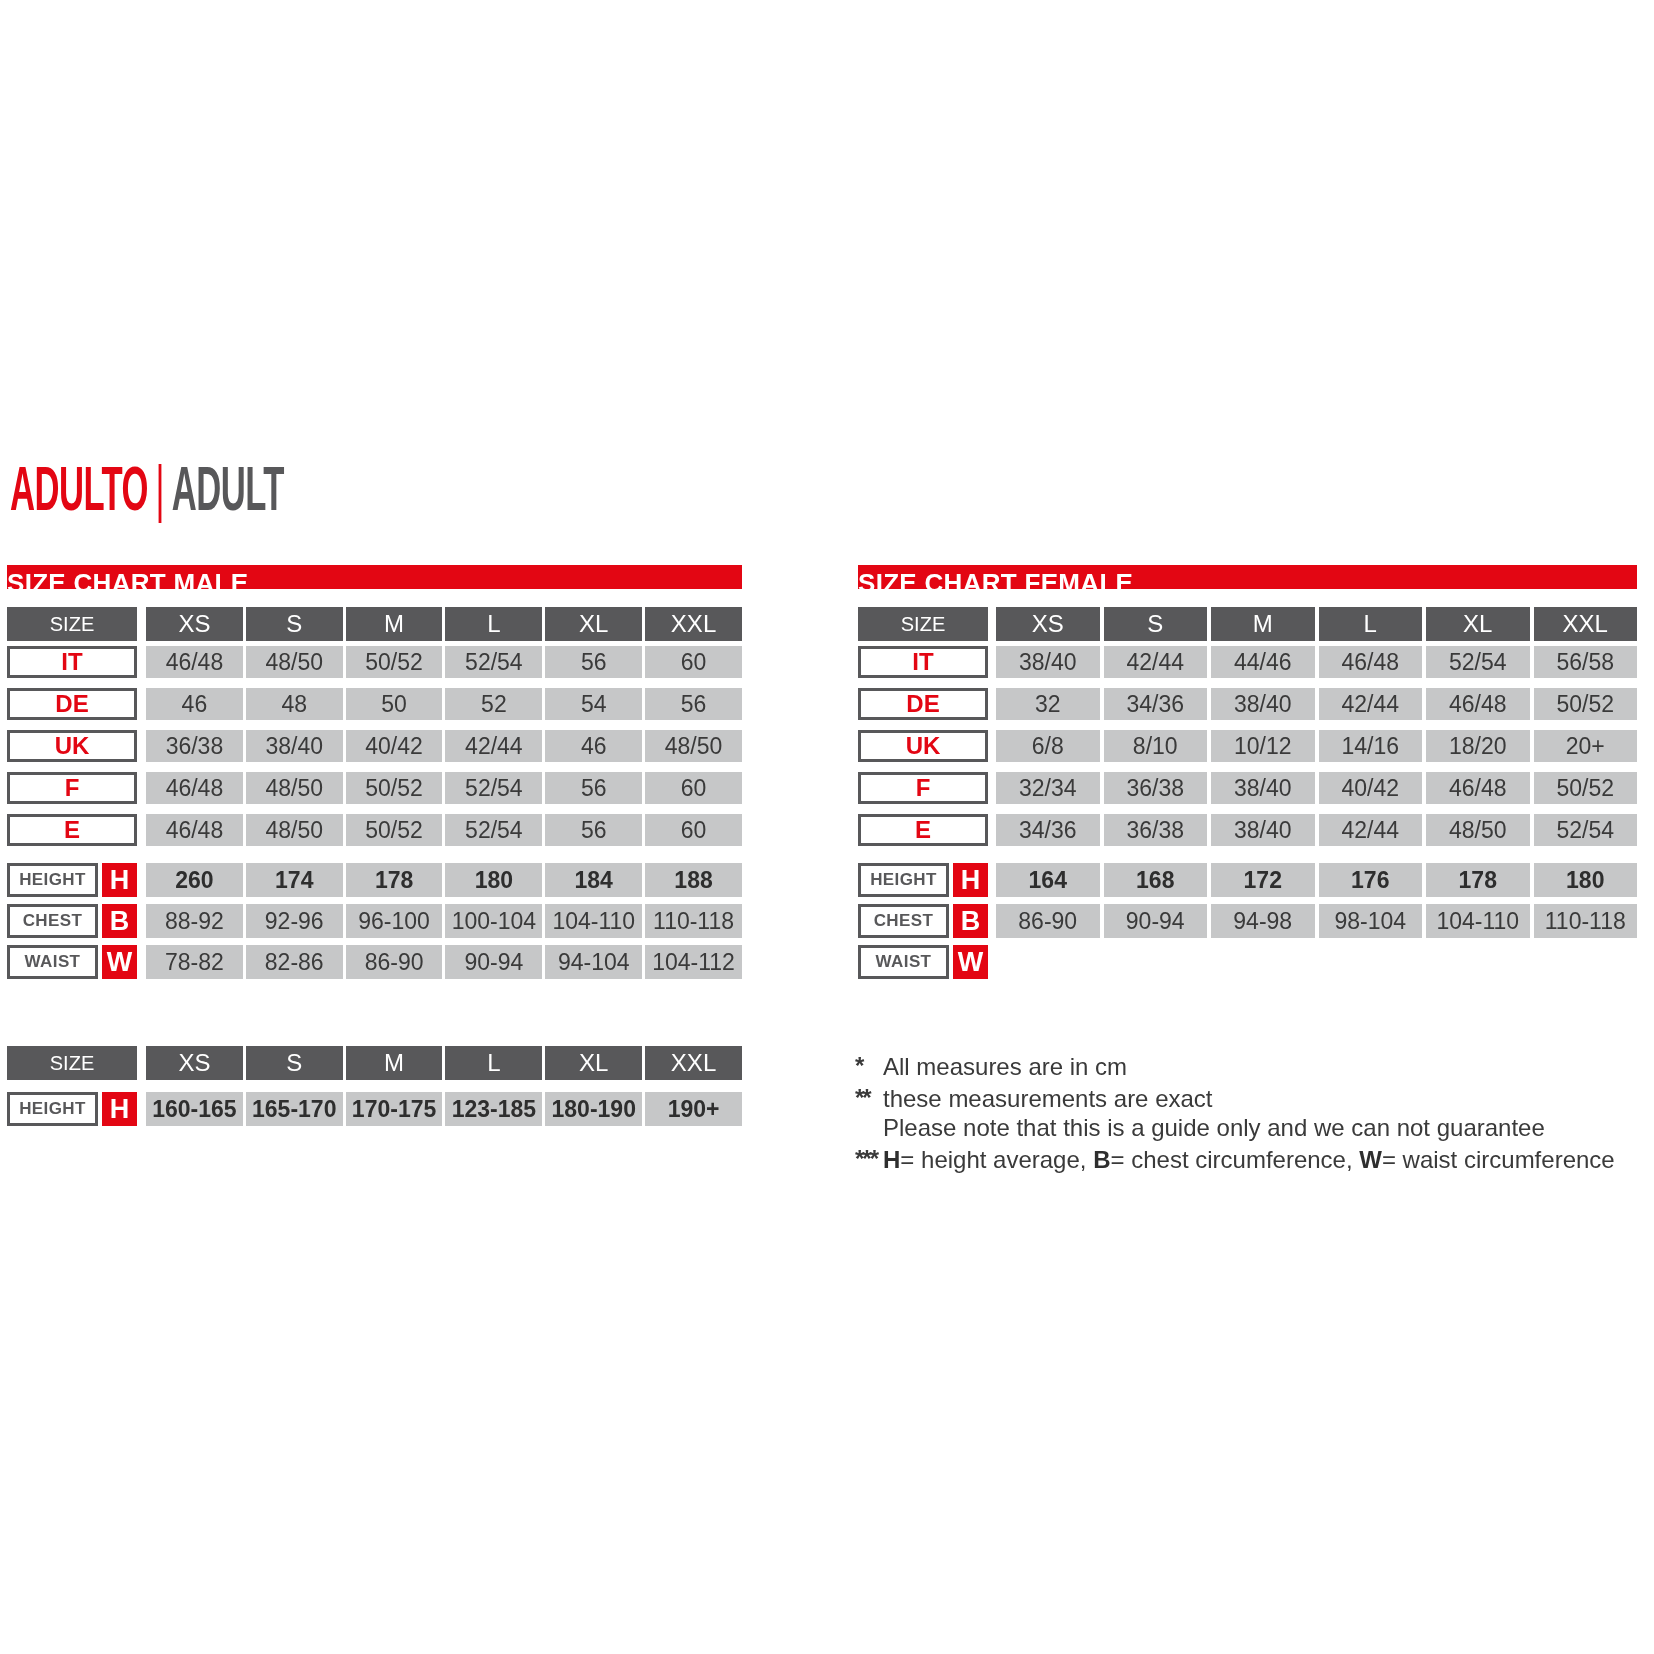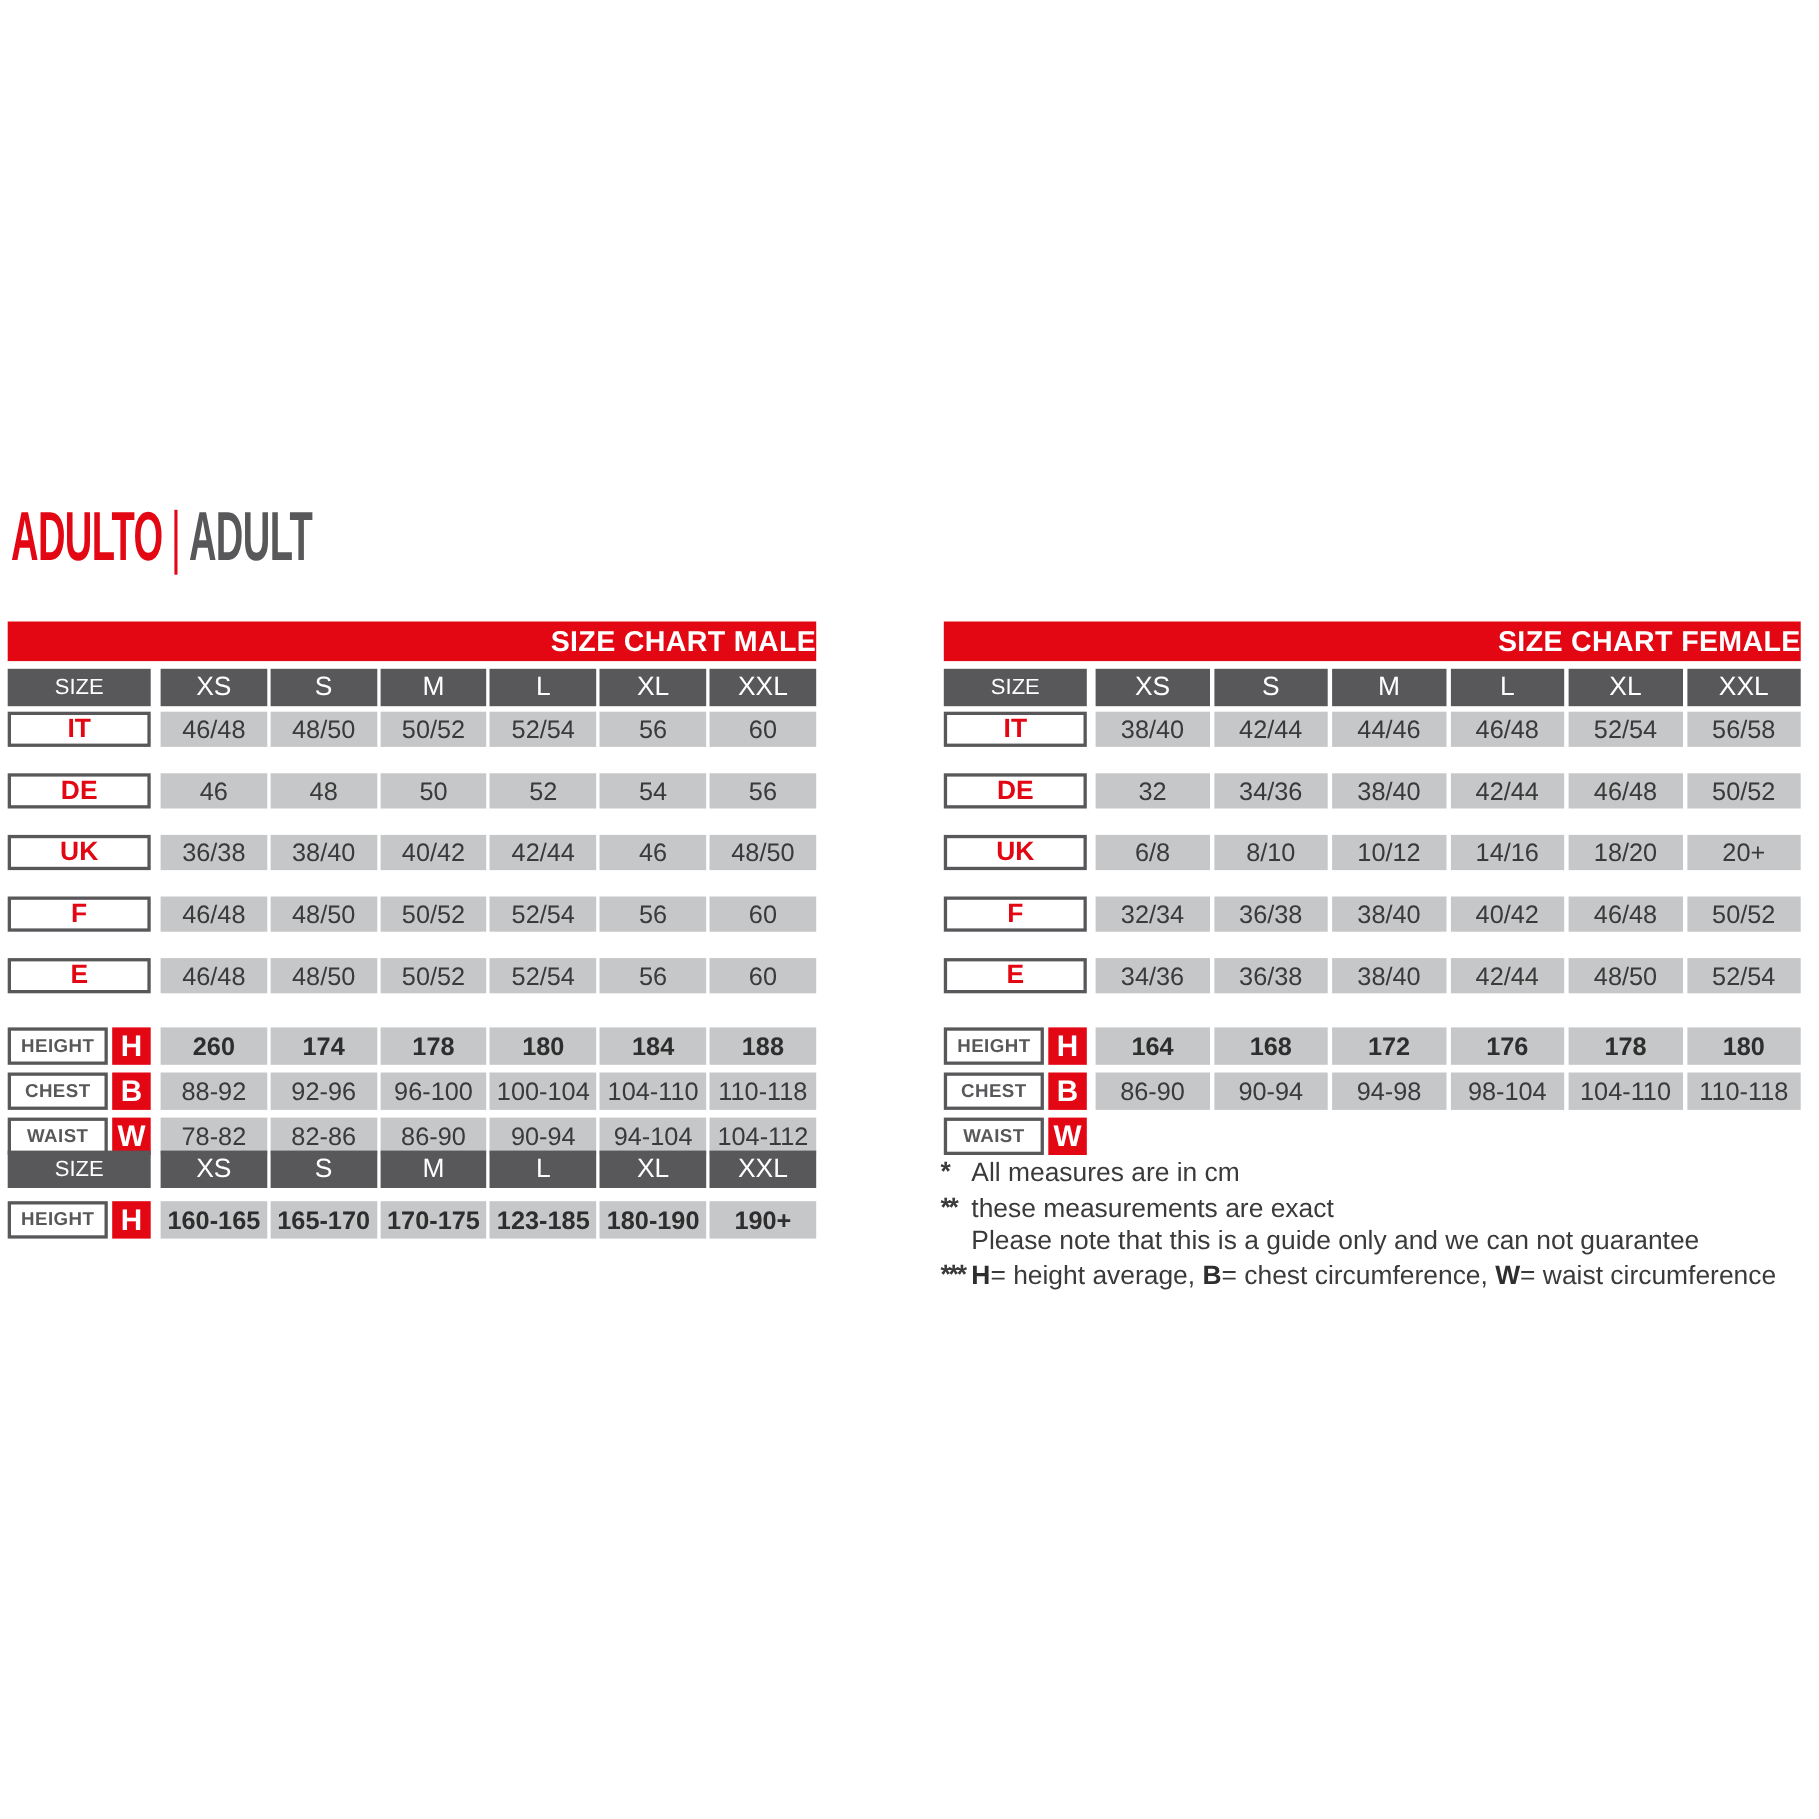--- a/index.html
+++ b/index.html
@@ -32,38 +32,38 @@
 
   
   .sizetable{
     position:absolute;display:flex;flex-direction:column;
   }
   .tbl-male{left:7px;top:565px;width:735px;}
   .tbl-female{left:858px;top:565px;width:779px;}
   .tbl-unisex{left:7px;top:1046px;width:735px;}
 
   .tbar{
-    height:36px;background:var(--red);color:#fff;
-    font-weight:bold;font-size:26px;line-height:36px;text-align:right;
-    margin-bottom:7px;letter-spacing:0.3px;
+    height:24px;background:var(--red);color:#fff;
+    font-weight:bold;font-size:26px;line-height:36px;text-align:left;
+    margin-bottom:18px;letter-spacing:0.3px;
   }
   .hrow{display:flex;height:34px;margin-bottom:5px;}
   .hsize{
     width:130px;background:var(--dkgray);color:#fff;
     font-size:20px;display:flex;align-items:center;justify-content:center;
   }
   .cells{display:flex;flex:1;margin-left:9px;gap:3px;}
   .tbl-female .cells{margin-left:8px;gap:4px;}
   .cell{
     flex:1;display:flex;align-items:center;justify-content:center;
     text-align:center;
   }
   .hcell{background:var(--dkgray);color:#fff;font-size:24px;}
 
-  .row{display:flex;height:32px;margin-bottom:24px;}
+  .row{display:flex;height:32px;margin-bottom:10px;}
   .labelcell{
     width:130px;background:#fff;border:3px solid var(--dkgray);
     color:var(--red);font-weight:bold;font-size:24px;
     display:flex;align-items:center;justify-content:center;
   }
   .dcell{background:var(--ltgray);color:var(--txt);font-size:23px;}
 
   .mrows{margin-top:7px;}
   .row.measure{height:34px;margin-bottom:7px;}
   .mlabelwrap{width:130px;display:flex;}

